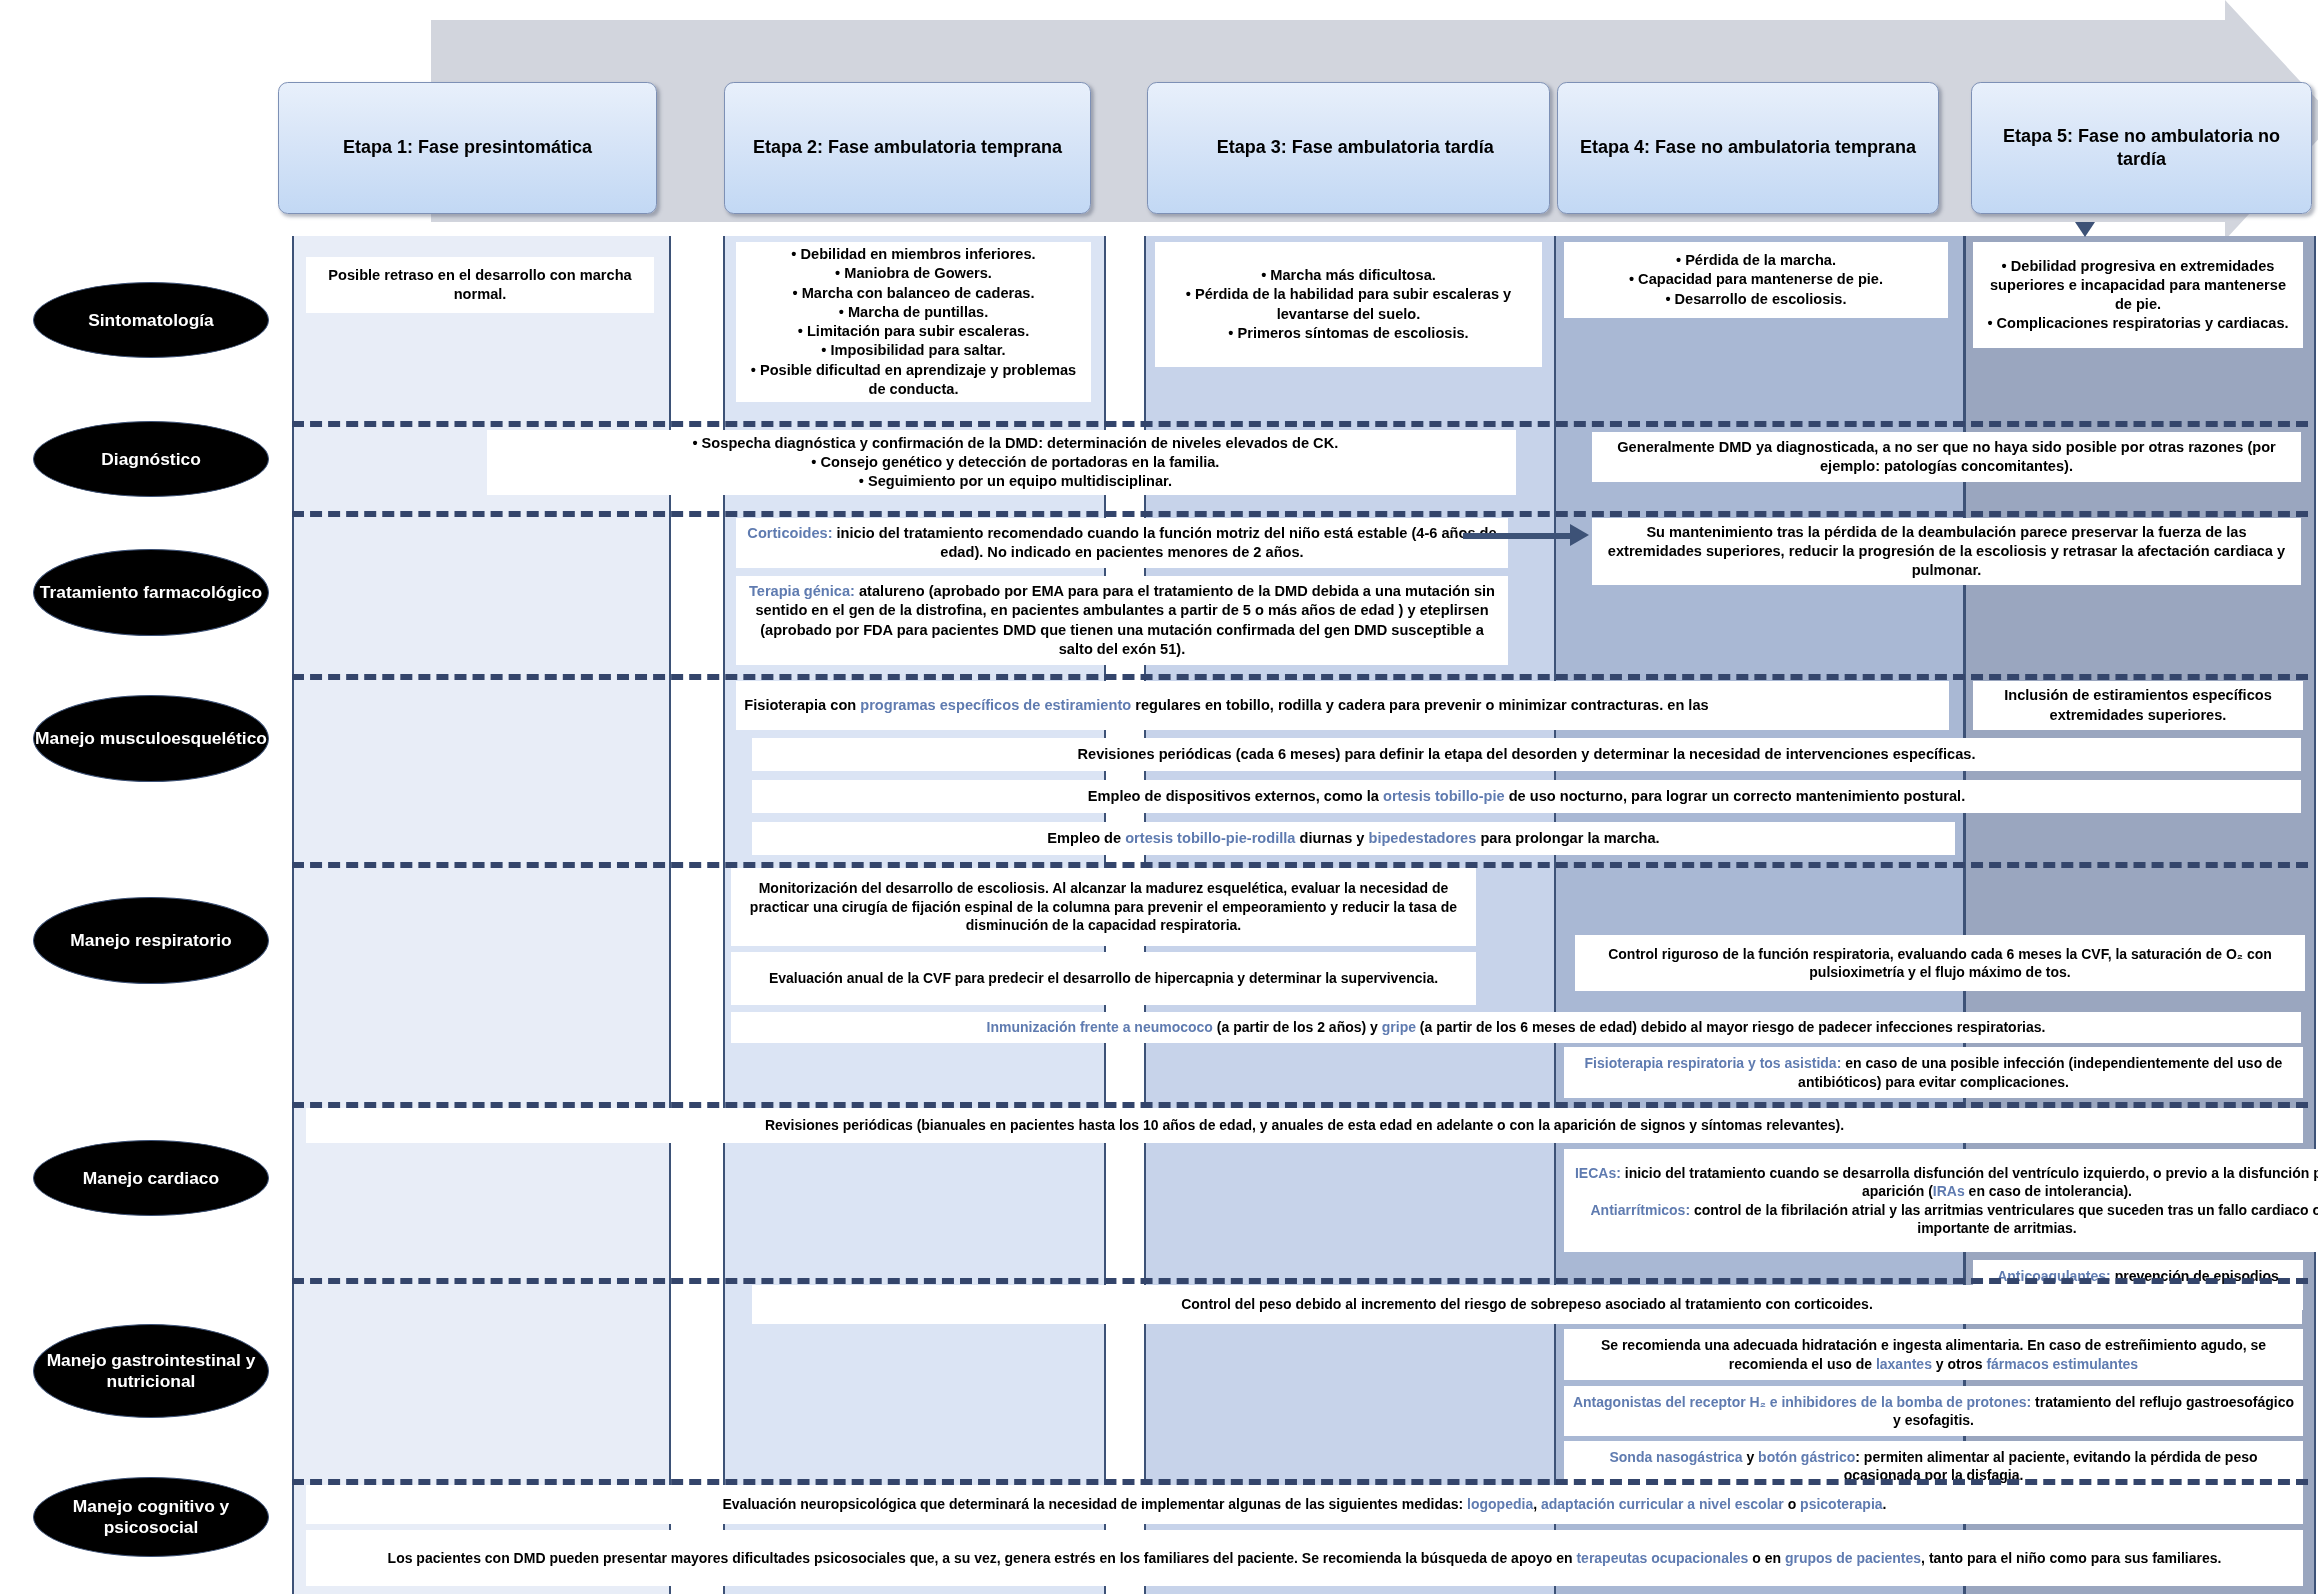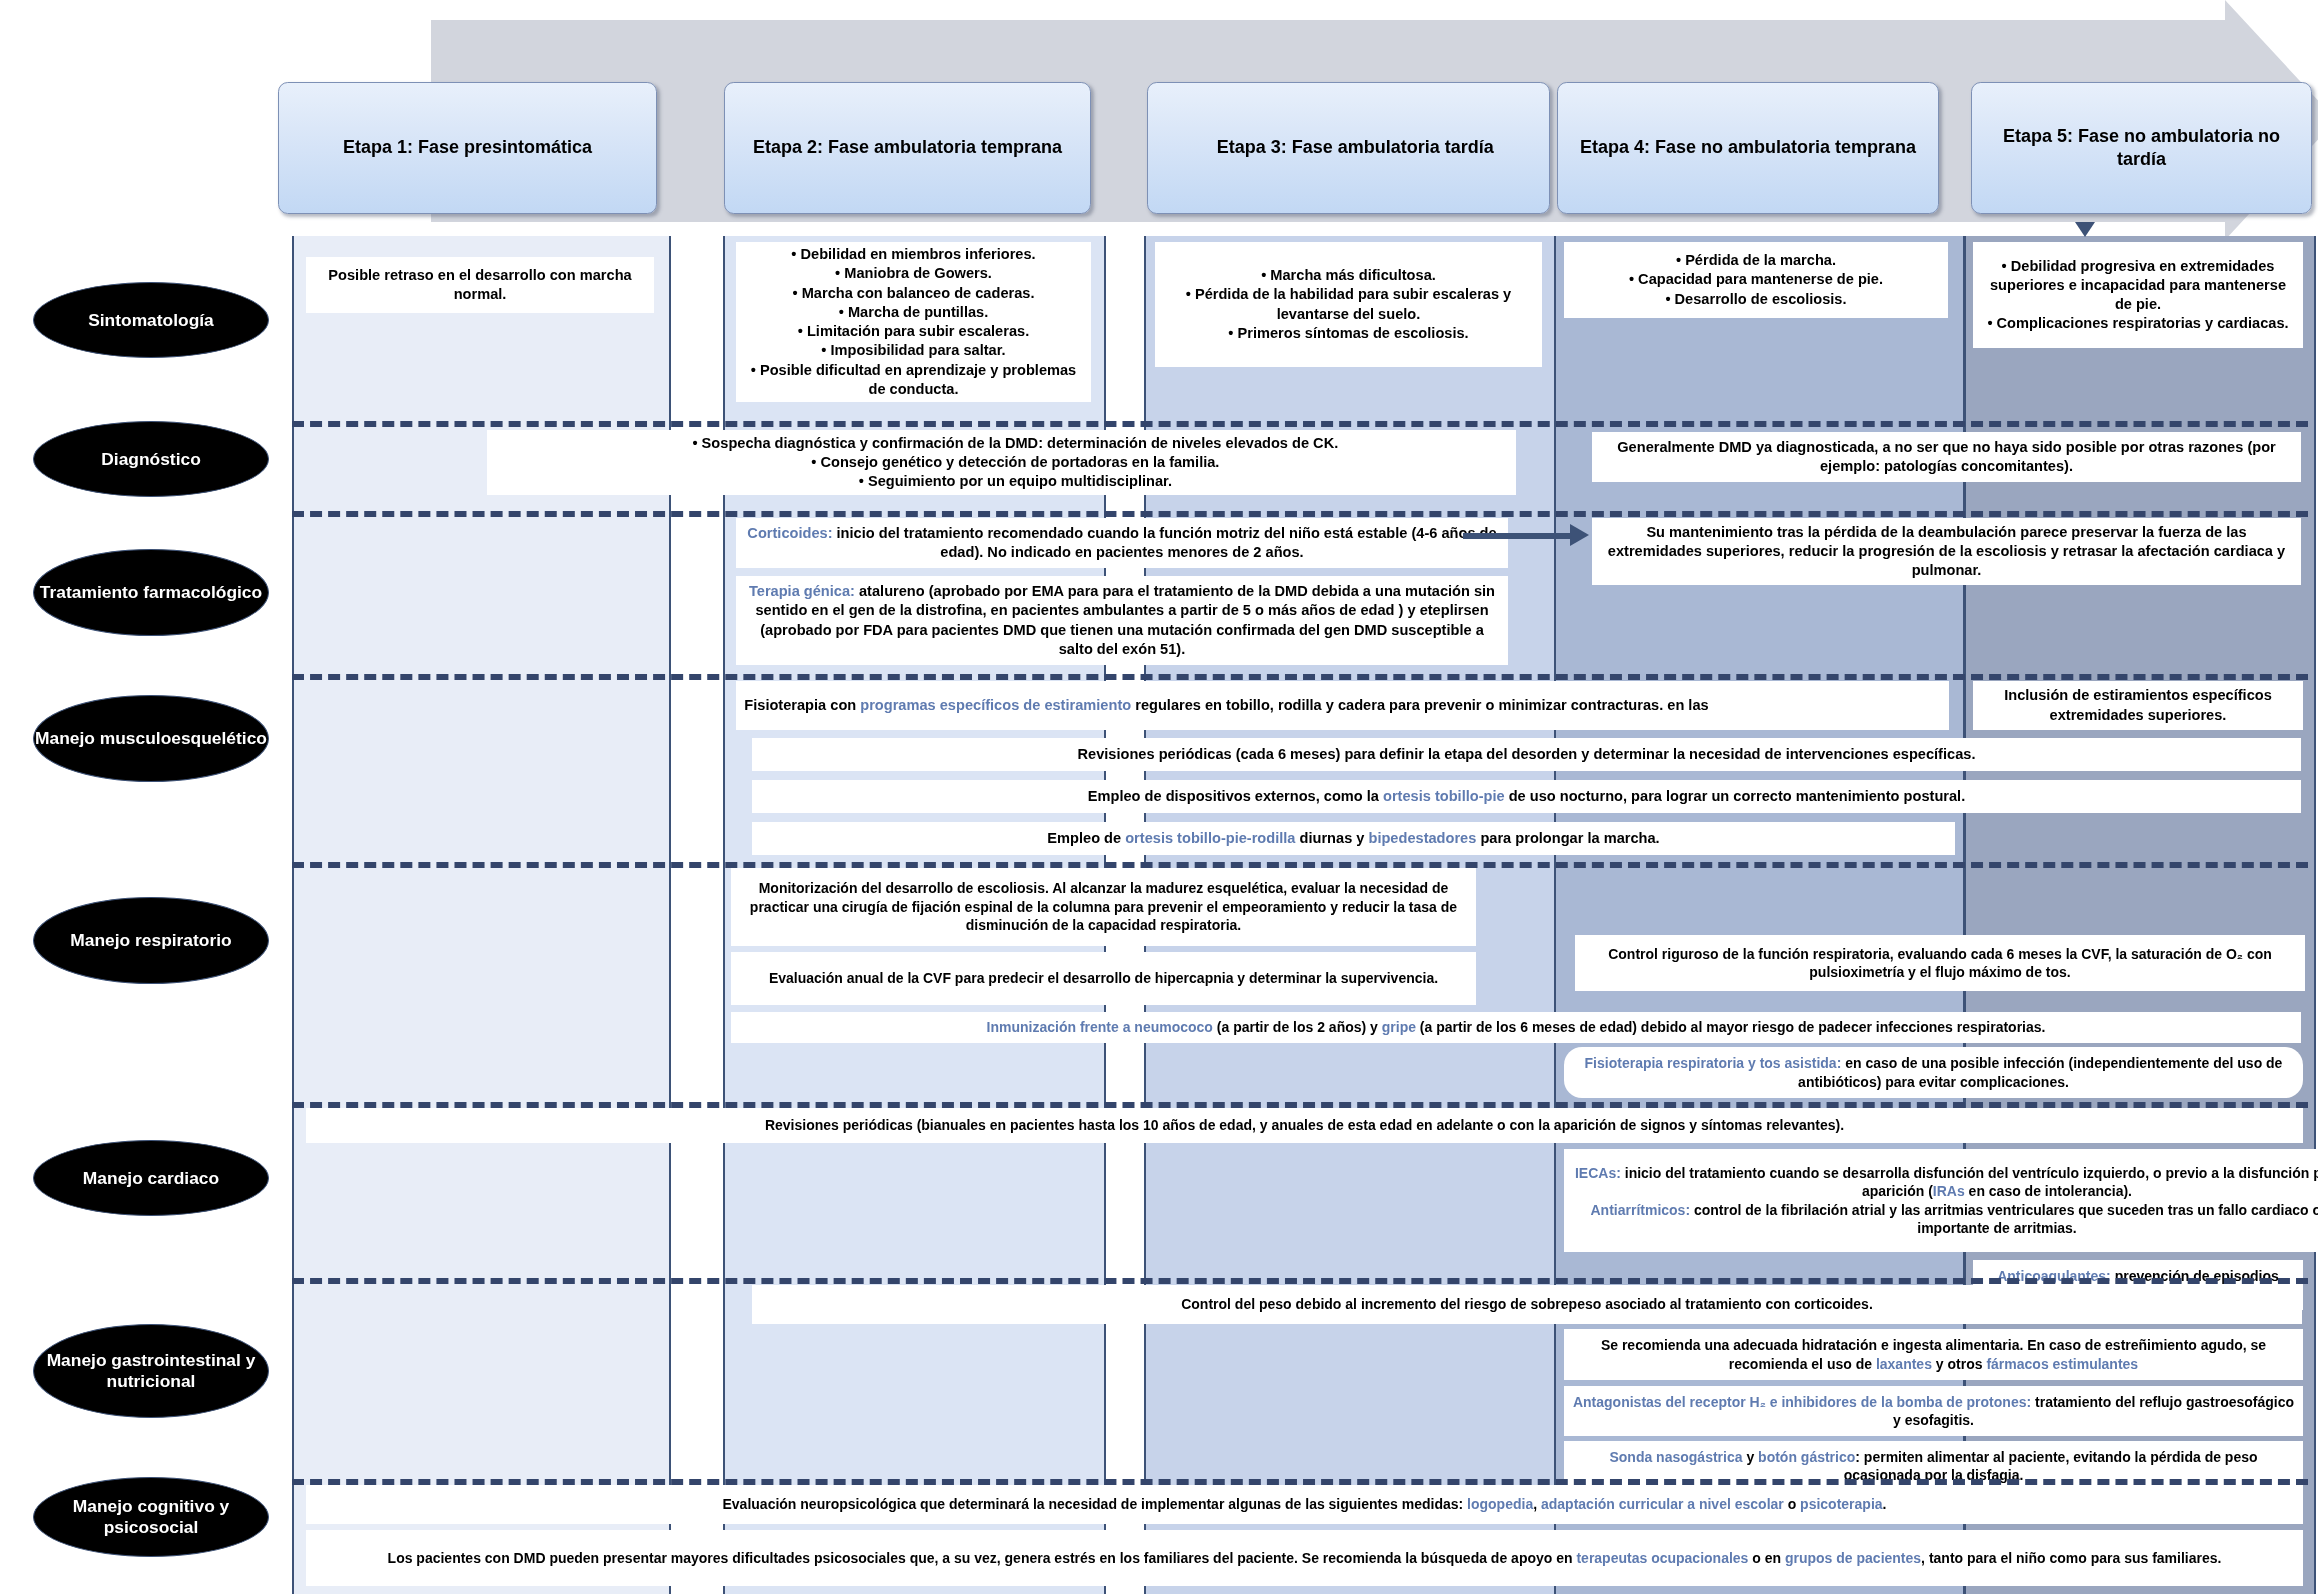--- a/index.html
+++ b/index.html
@@ -194,21 +194,21 @@
     <p>Evaluación anual de la CVF para predecir el desarrollo de hipercapnia y determinar la supervivencia.</p>
   </div>
 <div class="cbox small" style="left:1575px;top:935px;width:730px;height:56px;">
     <p>Control riguroso de la función respiratoria, evaluando cada 6 meses la CVF, la saturación de O₂ con pulsioximetría y el flujo máximo de tos.</p>
   </div>
 
 <div class="cbox small" style="left:731px;top:1012px;width:1570px;height:31px;">
   <p><span class="hl">Inmunización frente a neumococo</span><span> (a partir de los 2 años) y </span><span class="hl">gripe</span><span> (a partir de los 6 meses de edad) debido al mayor riesgo de padecer infecciones respiratorias.</span></p>
 </div>
 
-<div class="cbox small" style="left:1564px;top:1047px;width:739px;height:51px;border-radius:18px;">
+<div class="cbox small" style="left:1564px;top:1047px;width:739px;height:51px;">
   <p><span class="hl">Fisioterapia respiratoria y tos asistida:</span><span> en caso de una posible infección (independientemente del uso de antibióticos) para evitar complicaciones.</span></p>
 </div>
 
 <div class="dash" style="left:292px;top:1102px;width:2016px;"></div>
 
 <div class="cbox small" style="left:306px;top:1108px;width:1997px;height:35px;">
     <p>Revisiones periódicas (bianuales en pacientes hasta los 10 años de edad, y anuales de esta edad en adelante o con la aparición de signos y síntomas relevantes).</p>
   </div>
 
 <div class="cbox small" style="left:1564px;top:1149px;width:866px;height:103px;">

